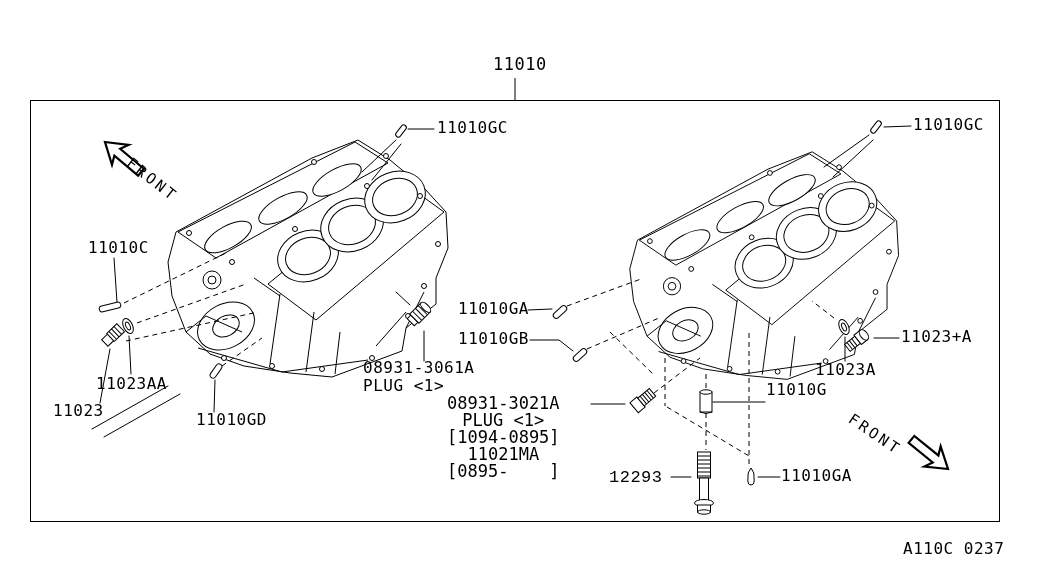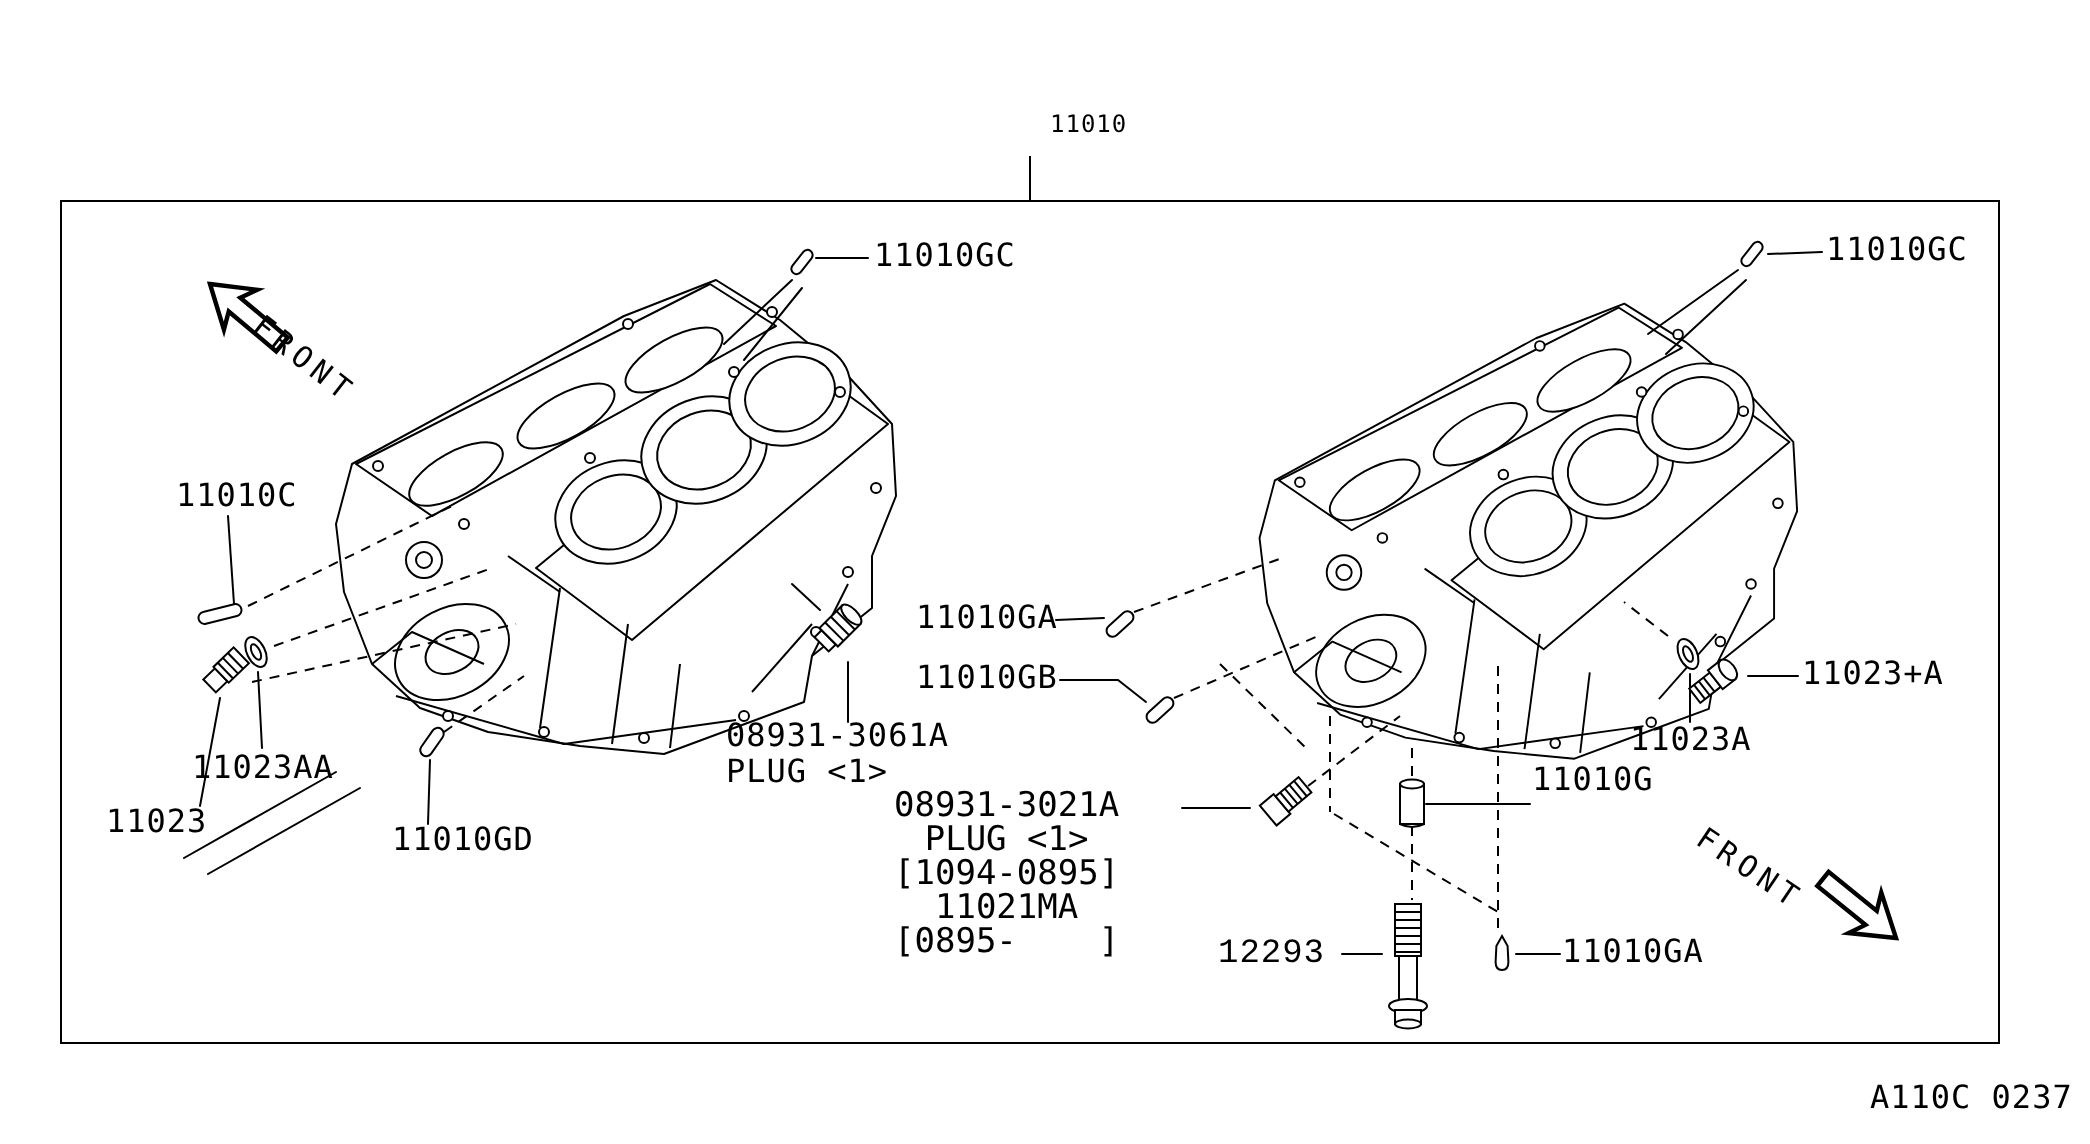--- a/index.html
+++ b/index.html
@@ -1,21 +1,21 @@
 <!DOCTYPE html>
 <html><head>
 <meta charset="utf-8">
 <style>
   html,body{margin:0;padding:0;background:#ffffff;}
   #stage{position:relative;width:1045px;height:572px;background:#fff;overflow:hidden;
          font-family:"DejaVu Sans Mono", monospace;}
   svg{position:absolute;left:0;top:0;}
   .label{position:absolute;font:16px/1.05 "DejaVu Sans Mono", monospace;color:#000;
          white-space:pre;letter-spacing:.5px;}
-  .label.small{font-size:12px;margin-left:32px;}
+  .label.small{font-size:17px;}
   .label.big{font-size:17px;font-family:Liberation Mono, monospace;}
   .front{position:absolute;font:15px "DejaVu Sans Mono", monospace;color:#000;
          letter-spacing:3px;transform-origin:0 0;white-space:pre;}
   .noteblock{position:absolute;left:447px;top:395px;text-align:center;}
   .noteblock div{font:17px/17px "DejaVu Sans Mono", monospace;color:#000;white-space:pre;}
 </style>
 </head>
 <body>
 
 <div id="stage">
@@ -243,14 +243,14 @@
     <div>11021MA</div>
     <div>[0895-    ]</div>
   </div>
 
   <div class="label big" style="left:609px;top:469px;">12293</div>
   <div class="label" style="left:766px;top:382px;">11010G</div>
   <div class="label" style="left:781px;top:468px;">11010GA</div>
   <div class="label" style="left:815px;top:362px;">11023A</div>
   <div class="label" style="left:901px;top:329px;">11023+A</div>
 
-  <div class="label" style="left:903px;top:541px;margin-left:32px;">A110C 0237</div>
+  <div class="label" style="left:903px;top:541px;">A110C 0237</div>
 </div>
 
 </body></html>

